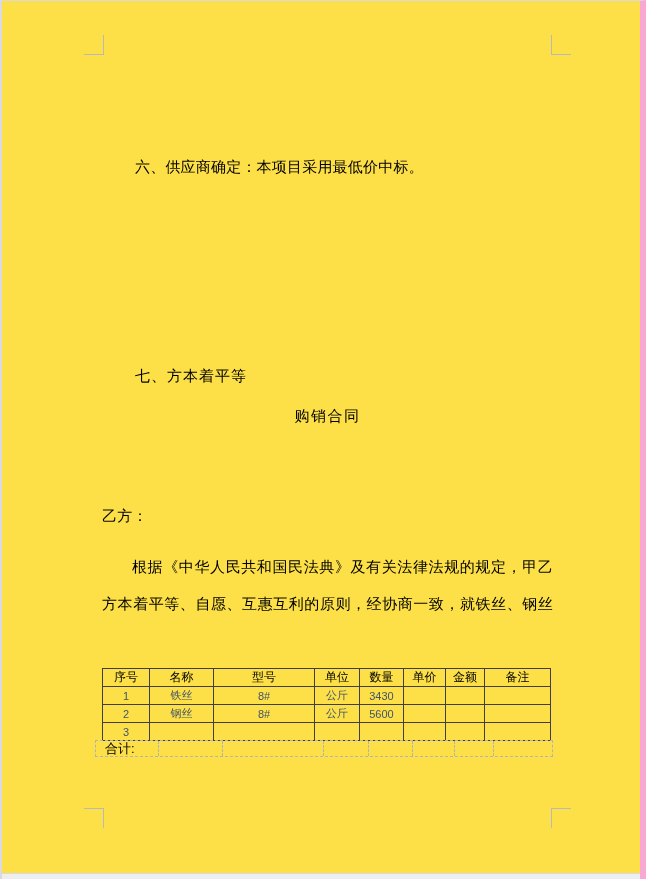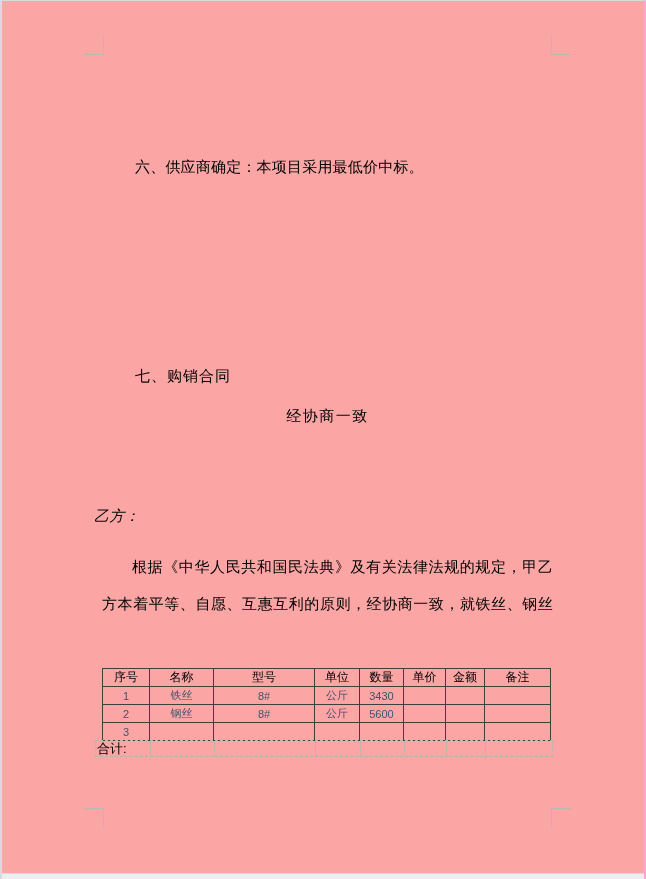--- a/index.html
+++ b/index.html
@@ -3,41 +3,41 @@
 <meta charset="utf-8">
 <style>
   html,body { margin:0; padding:0; }
   body {
     width:646px; height:879px; background:#ffffff;
     font-family:"Liberation Sans","DejaVu Sans",sans-serif;
     color:#000;
   }
   .page {
     position:relative; width:646px; height:879px; box-sizing:border-box;
-    background:#fca5a5;
-    border-left:2px solid #d9d9de; border-right:2px solid #f9a8d4; border-top:1px solid #d9d9de;
+    background:#fde047;
+    border-left:2px solid #d9d9de; border-right:6px solid #f9a8d4; border-top:1px solid #d9d9de;
     overflow:hidden;
   }
   .bottom-gap {
     position:absolute; left:0; right:0; bottom:0; height:5px;
     background:#edeef2; border-top:1px solid #d9d9de;
   }
   
   .mark { position:absolute; width:19px; height:19px; pointer-events:none; }
   .mark.tl { left:82px;  top:34px;  border-right:1px solid #b9b9b9; border-bottom:1px solid #b9b9b9; }
   .mark.tr { left:549px; top:34px;  border-left:1px solid #b9b9b9;  border-bottom:1px solid #b9b9b9; }
   .mark.bl { left:82px;  top:807px; border-right:1px solid #b9b9b9; border-top:1px solid #b9b9b9; }
   .mark.br { left:549px; top:807px; border-left:1px solid #b9b9b9;  border-top:1px solid #b9b9b9; }
 
   .line { position:absolute; font-size:15px; letter-spacing:0.2px; white-space:pre; }
   .sec6   { left:133px; top:157px; }
   .sec7   { left:133px; top:366px; letter-spacing:1px; }
   .title  { left:101px; top:406px; width:449px; text-align:center; letter-spacing:1.5px; white-space:normal; }
   .partyA { left:100px; top:457px; }
-  .partyB { left:92px; top:506px;font-style:italic; }
+  .partyB { left:100px; top:506px; }
 
   .preamble { position:absolute; left:100px; top:547px; width:451px; font-size:15px; }
   .preamble .pl { display:block; height:37px; line-height:37px; letter-spacing:0.2px; overflow:hidden; }
   .preamble .pl.just { text-align:justify; text-align-last:justify; }
   .preamble .pl.indent { padding-left:30px; box-sizing:border-box; }
 
   table.goods {
     position:absolute; left:100px; top:667px; width:449px;
     border-collapse:collapse; table-layout:fixed;
   }
@@ -60,22 +60,22 @@
 <body>
 
 <div class="page">
 
   <div class="mark tl"></div>
   <div class="mark tr"></div>
   <div class="mark bl"></div>
   <div class="mark br"></div>
 
   <div class="line sec6">六、供应商确定：本项目采用最低价中标。</div>
-  <div class="line sec7">七、购销合同</div>
-  <div class="line title">经协商一致</div>
+  <div class="line sec7">七、方本着平等</div>
+  <div class="line title">购销合同</div>
   <div class="line partyB">乙方：</div>
 
   <div class="preamble">
     <span class="pl just indent">根据《中华人民共和国民法典》及有关法律法规的规定，甲乙双</span>
     <span class="pl just">方本着平等、自愿、互惠互利的原则，经协商一致，就铁丝、钢丝购</span>
   </div>
 
   <table class="goods">
     <colgroup>
         <col style="width: 47px;">
@@ -127,21 +127,21 @@
           <td></td>
           <td></td>
           <td></td>
           <td></td>
           <td></td>
         </tr>
       </tbody>
   </table>
 
   <div class="total-row">
-      <div class="tc label" style="width: 55px;">合计:</div>
+      <div class="tc label" style="width: 55px; margin-left: 8px;">合计:</div>
       <div class="tc" style="width: 64px;"></div>
       <div class="tc" style="width: 101px;"></div>
       <div class="tc" style="width: 45px;"></div>
       <div class="tc" style="width: 44px;"></div>
       <div class="tc" style="width: 42px;"></div>
       <div class="tc" style="width: 39px;"></div>
       <div class="tc" style="width: 68px;"></div>
     </div>
 
   <div class="bottom-gap"></div>

